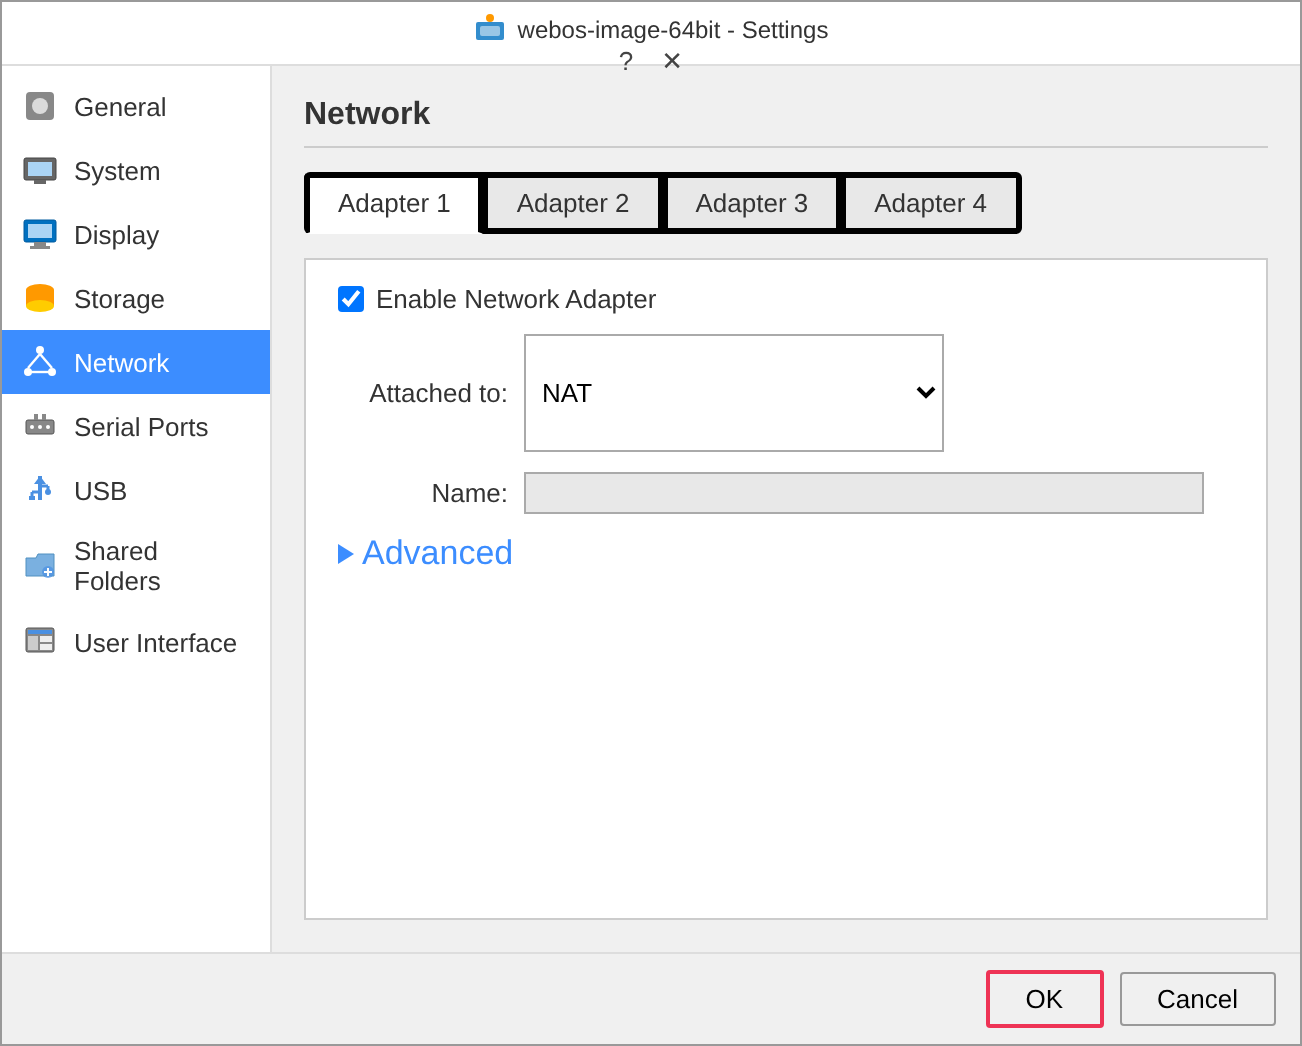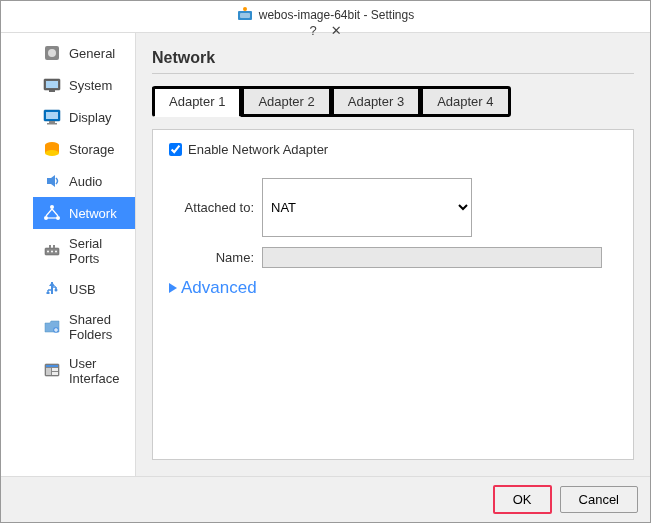--- a/index.html
+++ b/index.html
@@ -68,21 +68,20 @@
       padding: 4px 0;
       overflow-y: auto;
     }
     .sidebar-item {
       display: flex;
       align-items: center;
       gap: 8px;
       padding: 7px 10px;
       cursor: pointer;
       color: #333;
-      margin-left: 32px;
     }
     .sidebar-item.active {
       background: #3c8dff;
       color: #fff;
     }
     .sidebar-item-icon {
       width: 18px;
       height: 18px;
       display: flex;
       align-items: center;
@@ -140,21 +139,21 @@
     .form-row {
       display: flex;
       align-items: center;
       margin-bottom: 10px;
     }
     .form-row label {
       font-size: 13px;
       color: #333;
     }
     .checkbox-row {
-      margin-bottom: 21px;
+      margin-bottom: 10px;
     }
     .checkbox-row input[type="checkbox"] {
       margin-right: 6px;
       cursor: pointer;
     }
     .field-label {
       text-align: right;
       width: 85px;
       margin-right: 8px;
       font-size: 13px;
@@ -283,29 +282,20 @@
         <span class="sidebar-item-icon">
           <svg width="18" height="18" viewBox="0 0 18 18">
             <ellipse cx="9" cy="5" rx="7" ry="3" fill="#f90"></ellipse>
             <rect x="2" y="5" width="14" height="8" fill="#f90"></rect>
             <ellipse cx="9" cy="13" rx="7" ry="3" fill="#fc0"></ellipse>
           </svg>
         </span>
         <span class="sidebar-item-label">Storage</span>
       </div>
 
-      <div class="sidebar-item">
-        <span class="sidebar-item-icon">
-          <svg width="18" height="18" viewBox="0 0 18 18">
-            <polygon points="4,6 8,6 12,3 12,15 8,12 4,12" fill="#4a90e2"></polygon>
-            <path d="M13,6 Q16,9 13,12" stroke="#4a90e2" stroke-width="1.5" fill="none"></path>
-          </svg>
-        </span>
-        <span class="sidebar-item-label">Audio</span>
-      </div>
 
       <div class="sidebar-item active">
         <span class="sidebar-item-icon">
           <svg width="18" height="18" viewBox="0 0 18 18">
             <circle cx="9" cy="3" r="2" fill="#fff"></circle>
             <circle cx="3" cy="14" r="2" fill="#fff"></circle>
             <circle cx="15" cy="14" r="2" fill="#fff"></circle>
             <line x1="9" y1="5" x2="3" y2="12" stroke="#fff" stroke-width="1.2"></line>
             <line x1="9" y1="5" x2="15" y2="12" stroke="#fff" stroke-width="1.2"></line>
             <line x1="3" y1="14" x2="15" y2="14" stroke="#fff" stroke-width="1.2"></line>

